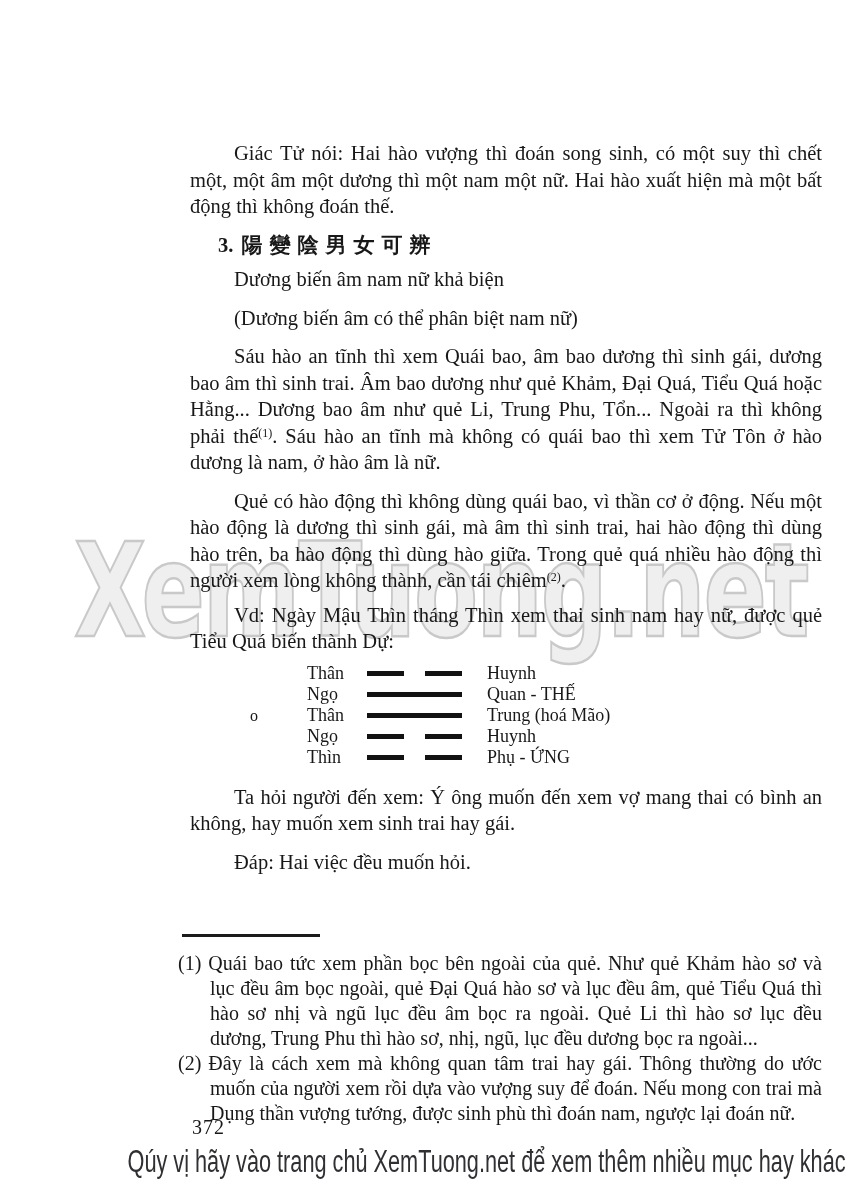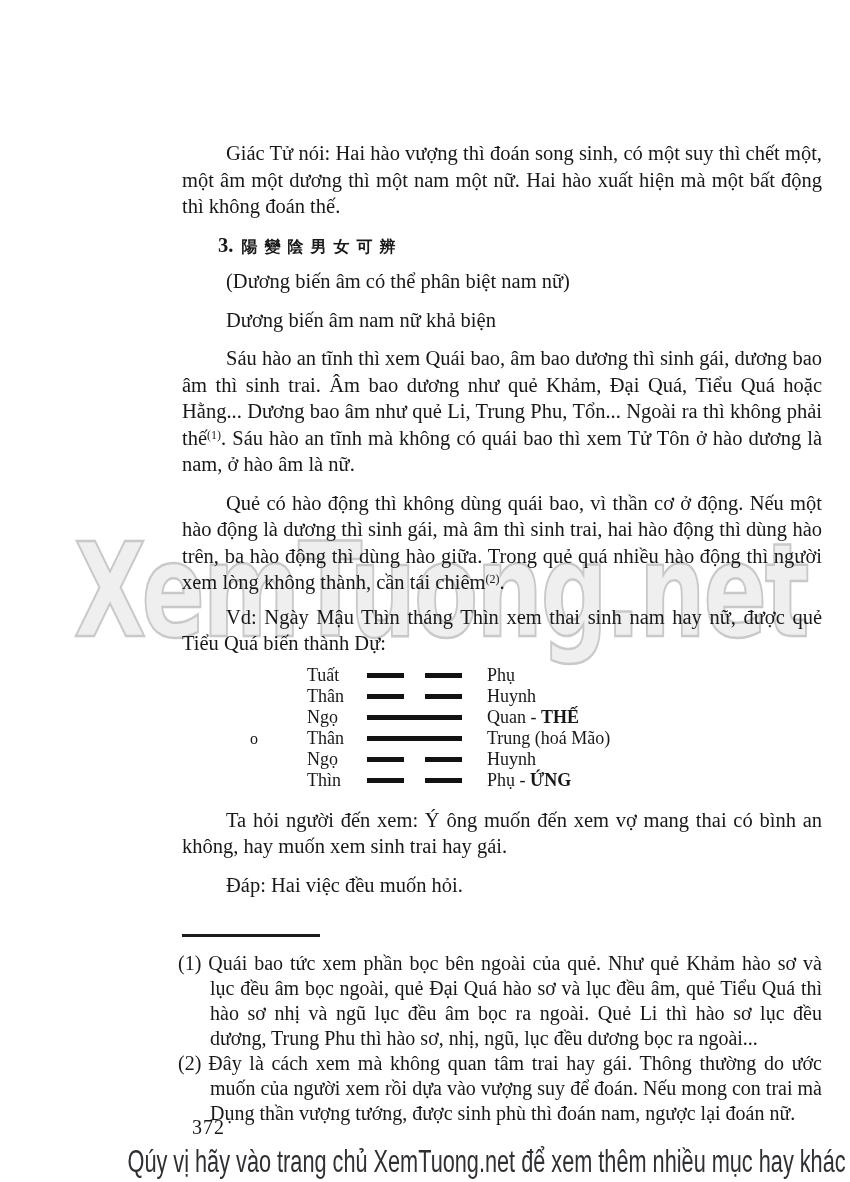--- a/index.html
+++ b/index.html
@@ -36,41 +36,41 @@
   .content {
     position: absolute;
     left: 174px;
     top: 140px;
     width: 648px;
     z-index: 1;
     font-size: 20.5px;
     line-height: 26.5px;
   }
   .content p {
-    margin: 0 0 12px 8px;
+    margin: 0 0 12px 16px;
     text-indent: 44px;
     text-align: justify;
   }
   .content p.single { text-align: left; }
   .content p.tight { margin-bottom: 8px; font-family: Liberation Serif, serif; }
   sup.fnref {
     font-size: 12px;
     line-height: 0;
     vertical-align: 6px;
     letter-spacing: 0;
   }
   .cn-heading {
     font-weight: bold;
     margin: 0 0 8px 0 !important;
     text-align: left !important;
   }
   .cn-heading .hnum { margin-right: 8px; }
   .cn-heading .hcn {
     font-family: Liberation Sans, sans-serif;
-    font-size: 16px;
+    font-size: 21px;
     letter-spacing: 7px;
   }
 
   
   .hexagram { margin: 8px 0 16px 0; }
   .hx-row {
     display: flex;
     align-items: center;
     height: 21px;
     font-size: 18px;
@@ -87,21 +87,21 @@
   .hx-line[data-line="yang"]::before {
     content: ""; position: absolute; left: 0; right: 0; top: 8px; height: 5px; background: #121212;
   }
   .hx-line[data-line="yin"]::before {
     content: ""; position: absolute; left: 0; width: 37px; top: 8px; height: 5px; background: #121212;
   }
   .hx-line[data-line="yin"]::after {
     content: ""; position: absolute; right: 0; width: 37px; top: 8px; height: 5px; background: #121212;
   }
   .hx-label { white-space: nowrap; }
-  .hx-label .bold { font-weight: bold; margin-top: 25px; }
+  .hx-label .bold { font-weight: normal; margin-top: 25px; }
 
   
   .footnotes {
     position: absolute;
     left: 178px;
     top: 926px;
     width: 644px;
     z-index: 1;
     font-size: 20px;
     line-height: 25px;
@@ -150,38 +150,32 @@
 <div class="page">
 
   <div class="watermark">XemTuong.net</div>
 
   <div class="content">
 
     <p>Giác Tử nói: Hai hào vượng thì đoán song sinh, có một suy thì chết một, một âm một dương thì một nam một nữ. Hai hào xuất hiện mà một bất động thì không đoán thế.</p>
 
     <p class="cn-heading"><span class="hnum">3.</span><span class="hcn">陽變陰男女可辨</span></p>
 
+    <p class="single">Dương biến âm nam nữ khả biện</p>
+
     <p class="single">(Dương biến âm có thể phân biệt nam nữ)</p>
 
-    <p class="single">Dương biến âm nam nữ khả biện</p>
-
     <p><span>Sáu hào an tĩnh thì xem Quái bao, âm bao dương thì sinh gái, dương bao âm thì sinh trai. Âm bao dương như quẻ Khảm, Đại Quá, Tiểu Quá hoặc Hằng... Dương bao âm như quẻ Li, Trung Phu, Tổn... Ngoài ra thì không phải thế</span><sup class="fnref">(1)</sup><span>. Sáu hào an tĩnh mà không có quái bao thì xem Tử Tôn ở hào dương là nam, ở hào âm là nữ.</span></p>
 
     <p class="tight"><span>Quẻ có hào động thì không dùng quái bao, vì thần cơ ở động. Nếu một hào động là dương thì sinh gái, mà âm thì sinh trai, hai hào động thì dùng hào trên, ba hào động thì dùng hào giữa. Trong quẻ quá nhiều hào động thì người xem lòng không thành, cần tái chiêm</span><sup class="fnref">(2)</sup><span>.</span></p>
 
     <p class="tight">Vd: Ngày Mậu Thìn tháng Thìn xem thai sinh nam hay nữ, được quẻ Tiểu Quá biến thành Dự:</p>
 
     <div class="hexagram">
 
-      <div class="hx-row">
-        <span class="hx-marker"></span>
-        <span class="hx-branch">Tuất</span>
-        <span class="hx-line" data-line="yin"></span>
-        <span class="hx-label"><span>Phụ</span><span class="bold"></span></span>
-      </div>
 
       <div class="hx-row">
         <span class="hx-marker"></span>
         <span class="hx-branch">Thân</span>
         <span class="hx-line" data-line="yin"></span>
         <span class="hx-label"><span>Huynh</span><span class="bold"></span></span>
       </div>
 
       <div class="hx-row">
         <span class="hx-marker"></span>

